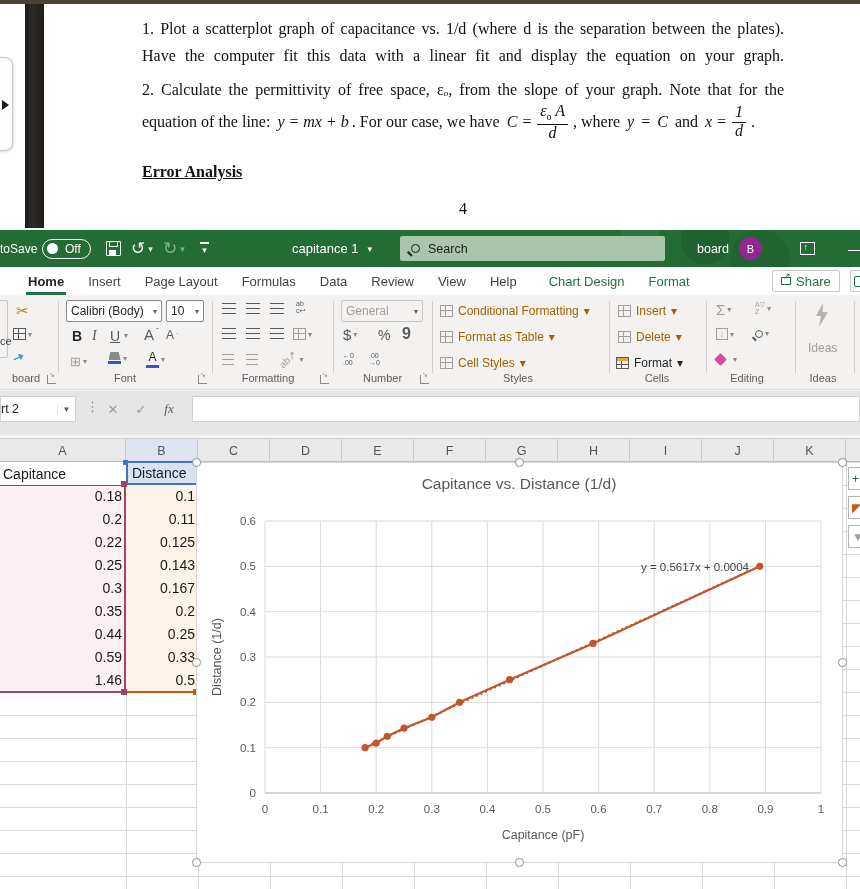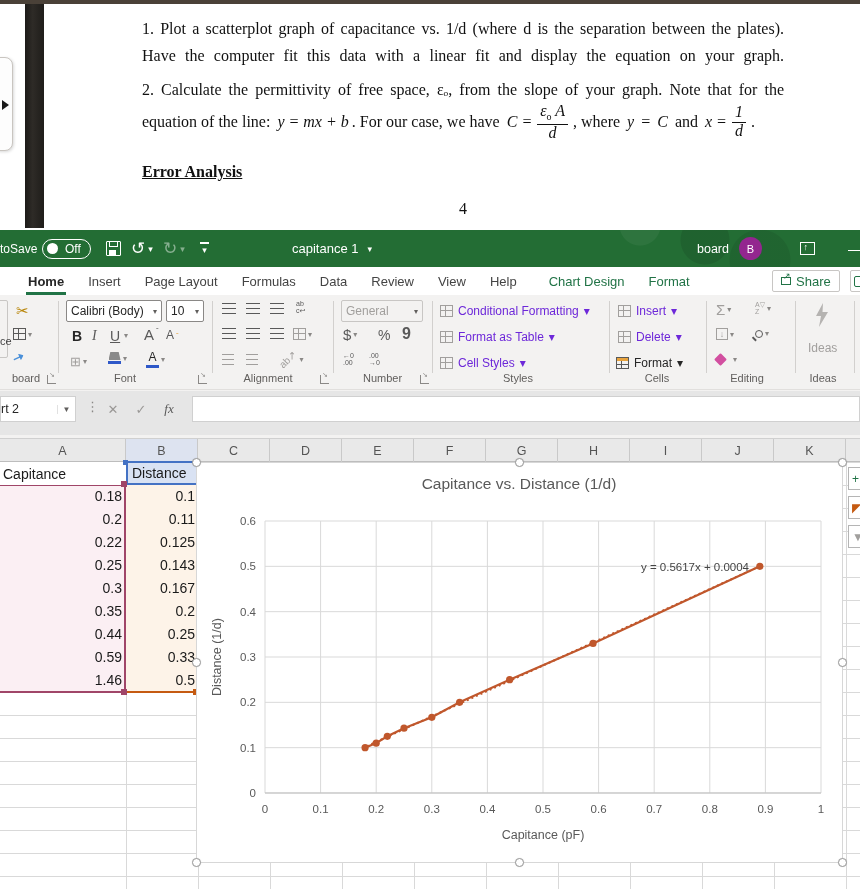--- a/index.html
+++ b/index.html
@@ -91,21 +91,21 @@
   .sq-icon { display:inline-block; width:13px; height:12px; border:1px solid #a19f9d; background:
       linear-gradient(#a19f9d 0 0) 0 3.5px/100% 1px no-repeat,
       linear-gradient(#a19f9d 0 0) 4px 0/1px 100% no-repeat; }
   .sq-icon.dark { border-color:#595959; background:
       linear-gradient(#595959 0 0) 0 3.5px/100% 1px no-repeat,
       linear-gradient(#595959 0 0) 4px 0/1px 100% no-repeat; }
   .sq-icon.orange-top { border-color:#595959; background:
       linear-gradient(#e8a33d 0 0) 0 0/100% 3px no-repeat,
       linear-gradient(#595959 0 0) 0 5.5px/100% 1px no-repeat,
       linear-gradient(#595959 0 0) 4px 0/1px 100% no-repeat; }
-  .styles-row { position:absolute; display:flex; align-items:center; gap:5px; color:#6d28d9; font-size:12px; }
+  .styles-row { position:absolute; display:flex; align-items:center; gap:5px; color:#a16207; font-size:12px; }
   .eraser { display:inline-block; width:9px; height:9px; background:#d24fa0; transform:rotate(45deg); border-radius:1px; }
   .lens2 { width:8px; height:8px; border:1.5px solid #595959; border-radius:50%; position:relative; display:inline-block; }
   .lens2::after { content:""; position:absolute; left:-4px; top:7px; width:5px; height:1.5px; background:#595959; transform:rotate(45deg); }
   .fillbox { display:inline-block; width:12px; height:12px; border:1px solid #a19f9d; color:#a19f9d; font-size:9px; text-align:center; line-height:11px; }
   .twoLine7 { font-size:7px; line-height:7px; color:#595959; text-align:left; }
   .paste-partial { position:absolute; left:-9px; top:5px; width:17px; height:58px; background:#f3f2f1; border:1px solid #c8c6c4; border-radius:2px; }
   .clip-ce { position:absolute; left:0px; top:40px; font-size:11px; color:#444; }
 
   
   .formulabar { position:absolute; left:0; top:161px; width:860px; height:44px; background:#e6e6e6; }
@@ -181,20 +181,24 @@
         </div>
       <div class="tb-item undo-btn">↺<span class="chev">▾</span></div>
       <div class="tb-item redo-btn">↻<span class="chev">▾</span></div>
       <div class="tb-item qat-custom">
           <span class="bar"></span>
           <span class="ch">▾</span>
         </div>
       <div class="tb-item doc-title-box">
           <span>capitance 1</span>
           <span class="chev">▾</span>
+        </div>
+      <div class="searchbox">
+          <span class="lens"></span>
+          <span>Search</span>
         </div>
       <div class="tb-item user-name">board</div>
       <div class="avatar">B</div>
       <div class="tb-item win-ribbonopt">
           <span class="ropt"></span>
         </div>
       <div class="tb-item win-min">—</div>
     </div>
 
     <div class="tabsrow">
@@ -309,21 +313,21 @@
       <div class="ricon" style="left:222px; top:59px;">
           <span class="glyph-lines dim" style="width:12px;"></span>
         </div>
       <div class="ricon" style="left:246px; top:59px;">
           <span class="glyph-lines dim" style="width:12px;"></span>
         </div>
       <div class="ricon" style="left:278px; top:59px; color:#a19f9d;">
           <span style="transform:rotate(-45deg); display:inline-block; font-size:10px;">ab↗</span>
           <span class="dd">▾</span>
         </div>
-      <div class="rlabel" style="left:228px; width:80px;">Alignment</div>
+      <div class="rlabel" style="left:228px; width:80px;">Formatting</div>
       <div class="launcher" style="left:320px;"></div>
       <div class="rsep" style="left:333px;"></div>
 
       <div class="combo disabled" style="left:341px; top:5px; width:82px;">
           <span class="cv">General</span>
           <span class="ca">▾</span>
         </div>
       <div class="ricon" style="left:343px; top:31px; font-size:15px;">
           <span>$</span>
           <span class="dd">▾</span>

